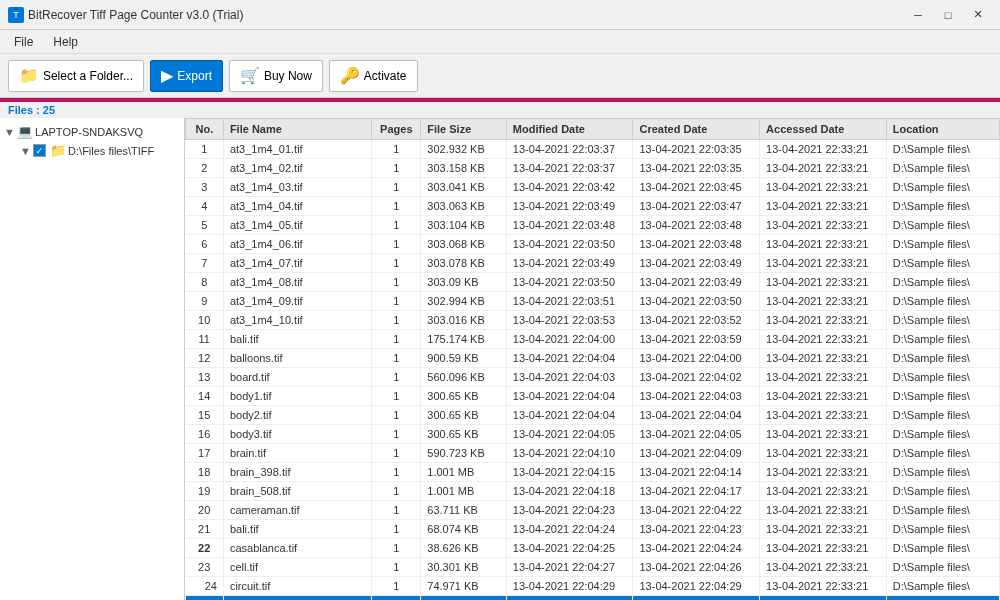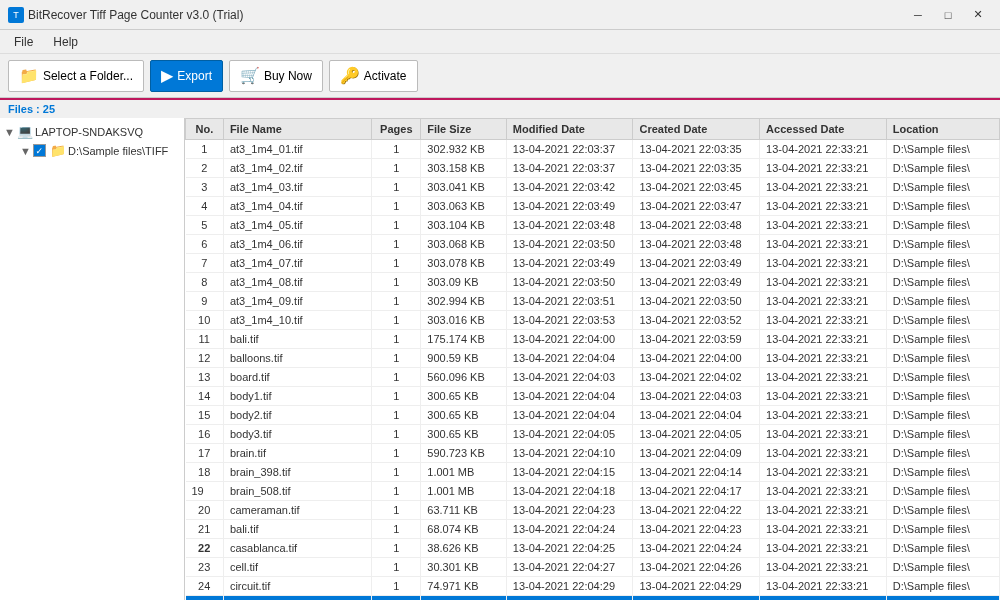--- a/index.html
+++ b/index.html
@@ -20,21 +20,21 @@
     
     .toolbar { background: #f0f0f0; height: 44px; display: flex; align-items: center; padding: 4px 8px; gap: 6px; border-bottom: 1px solid #ccc; }
     .toolbar-btn { display: flex; align-items: center; gap: 4px; padding: 4px 10px; border: 1px solid #bbb; background: #fff; cursor: pointer; border-radius: 2px; font-size: 12px; height: 32px; }
     .toolbar-btn.primary { background: #0078d7; color: white; border-color: #005fa3; }
     .toolbar-btn-icon { font-size: 16px; }
     
     
     .main { display: flex; height: calc(600px - 30px - 24px - 44px - 20px); }
     
     
-    .status-bar { height: 20px; background: #f0f0f0; border-top: 2px solid #be185d; display: flex; align-items: center; padding: 0 8px; font-size: 11px; color: #0078d7; font-weight: bold; }
+    .status-bar { height: 20px; background: #f0f0f0; border-top: 4px solid #be185d; display: flex; align-items: center; padding: 0 8px; font-size: 11px; color: #0078d7; font-weight: bold; }
 
     
     .sidebar { width: 185px; background: white; border-right: 1px solid #ccc; overflow-y: auto; padding: 4px; flex-shrink: 0; }
     .tree-item { display: flex; align-items: center; gap: 2px; padding: 2px 0; cursor: pointer; white-space: nowrap; }
     .tree-icon { font-size: 11px; color: #666; }
     .tree-label { font-size: 11px; color: #333; }
     .tree-folder-icon { color: #f0c040; font-size: 13px; }
     .tree-checkbox { width: 13px; height: 13px; border: 1px solid #999; display: inline-flex; align-items: center; justify-content: center; background: #0078d7; color: white; font-size: 9px; margin-right: 2px; flex-shrink: 0; }
     .tree-child { padding-left: 16px; }
 
@@ -112,21 +112,21 @@
   <div class="sidebar">
     <div class="tree-item">
       <span class="tree-icon">▼</span>
       <span style="font-size:13px;">💻</span>
       <span class="tree-label">LAPTOP-SNDAKSVQ</span>
     </div>
     <div class="tree-item tree-child">
       <span class="tree-icon">▼</span>
       <span class="tree-checkbox">✓</span>
       <span class="tree-folder-icon">📁</span>
-      <span class="tree-label">D:\Sample files\TIFF</span>
+      <span class="tree-label">D:\Files files\TIFF</span>
     </div>
   </div>
 
   <div class="file-area">
     <div class="table-container">
       <table>
         <thead>
           <tr>
             <th class="col-no">No.</th>
             <th class="col-name">File Name</th>
@@ -313,21 +313,21 @@
               <td style="text-align: center;">18</td>
               <td>brain_398.tif</td>
               <td style="text-align: center;">1</td>
               <td>1.001 MB</td>
               <td>13-04-2021 22:04:15</td>
               <td>13-04-2021 22:04:14</td>
               <td>13-04-2021 22:33:21</td>
               <td>D:\Sample files\</td>
             </tr>
             <tr>
-              <td style="">19</td>
+              <td style="text-align: center;">19</td>
               <td>brain_508.tif</td>
               <td style="text-align: center;">1</td>
               <td>1.001 MB</td>
               <td>13-04-2021 22:04:18</td>
               <td>13-04-2021 22:04:17</td>
               <td>13-04-2021 22:33:21</td>
               <td>D:\Sample files\</td>
             </tr>
             <tr>
               <td style="text-align: center;">20</td>
@@ -363,21 +363,21 @@
               <td style="text-align: center;">23</td>
               <td>cell.tif</td>
               <td style="text-align: center;">1</td>
               <td>30.301 KB</td>
               <td>13-04-2021 22:04:27</td>
               <td>13-04-2021 22:04:26</td>
               <td>13-04-2021 22:33:21</td>
               <td>D:\Sample files\</td>
             </tr>
             <tr>
-              <td style="text-align: center;">24</td>
+              <td style="text-align: right;">24</td>
               <td>circuit.tif</td>
               <td style="text-align: center;">1</td>
               <td>74.971 KB</td>
               <td>13-04-2021 22:04:29</td>
               <td>13-04-2021 22:04:29</td>
               <td>13-04-2021 22:33:21</td>
               <td>D:\Sample files\</td>
             </tr>
             <tr class="selected">
               <td style="text-align: center;">25</td>

